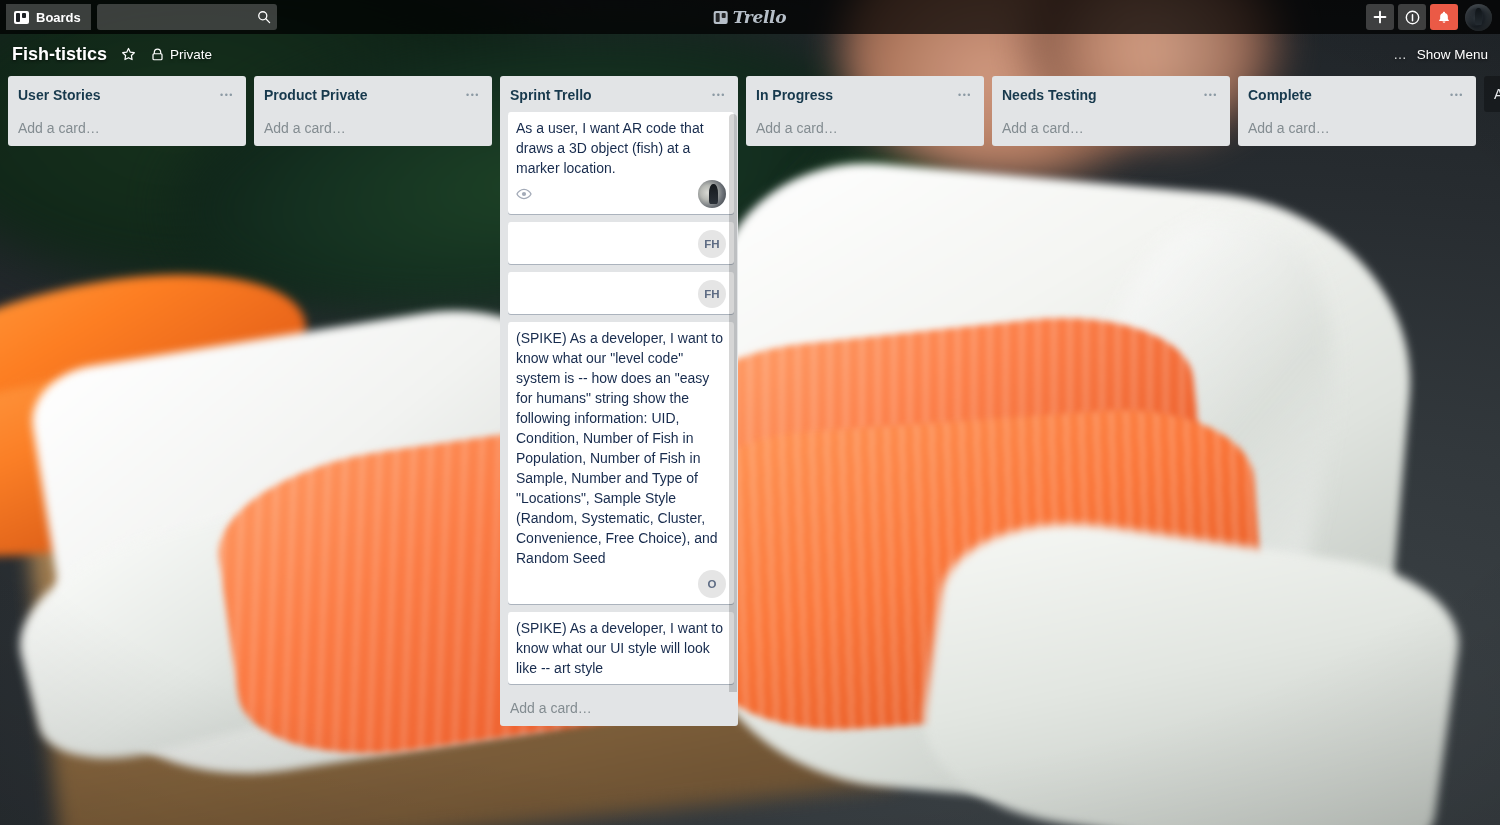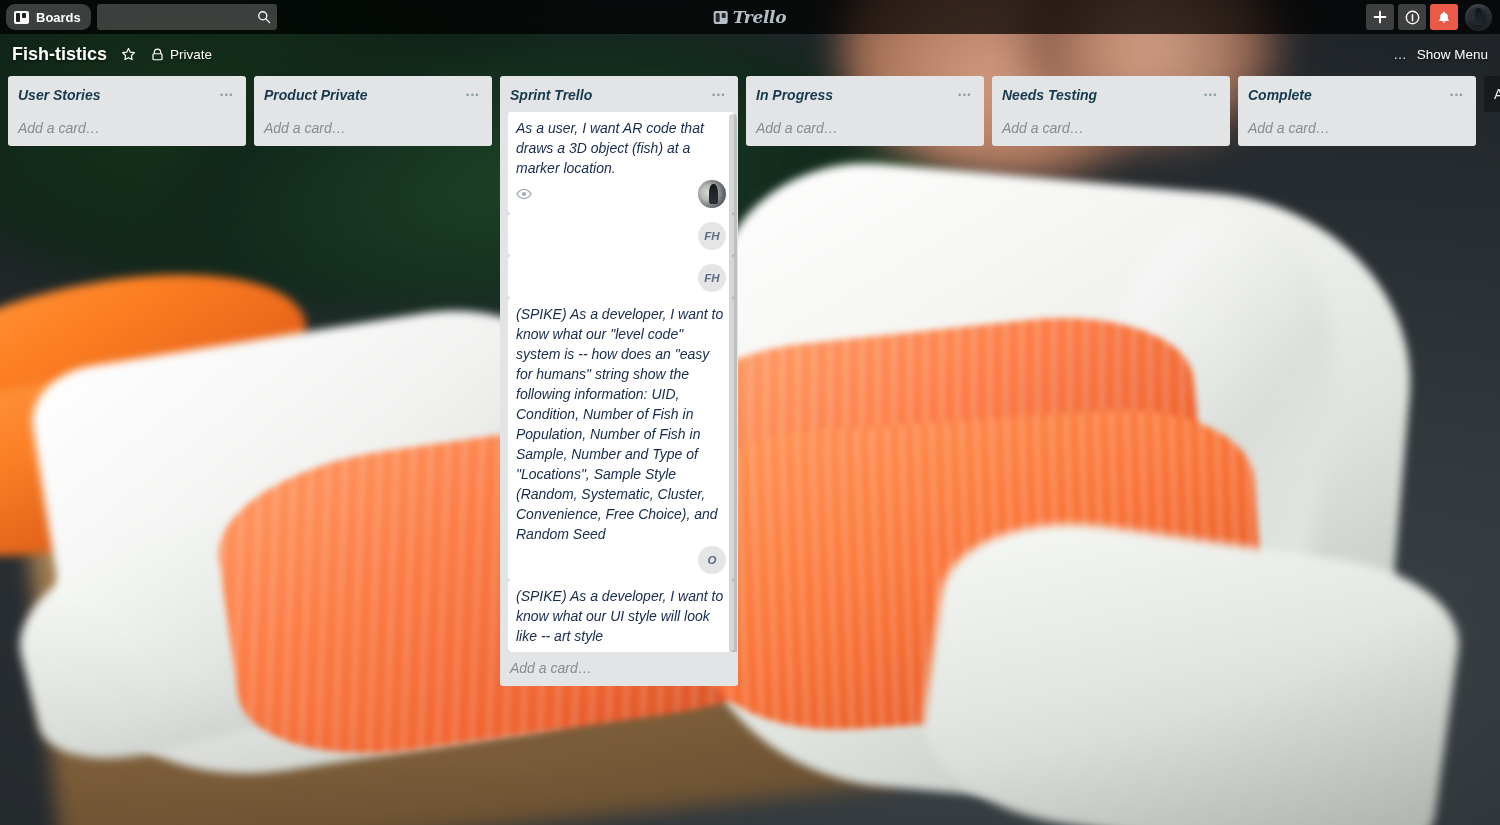--- a/index.html
+++ b/index.html
@@ -174,21 +174,21 @@
     background: rgba(0,0,0,.72);
     display: flex; align-items: center;
     padding: 0 6px;
     z-index: 40;
   }
   .nav-left { display: flex; align-items: center; gap: 6px; }
   .boards-btn {
     display: flex; align-items: center; gap: 7px;
     height: 26px; padding: 0 10px 0 8px;
     background: rgba(255,255,255,.22);
-    border-radius: 9px;
+    border-radius: 0;
     color: #fff; font-size: 13px; font-weight: bold;
     cursor: pointer;
   }
   .board-glyph {
     width: 15px; height: 13px; background: #fff; border-radius: 2px;
     display: flex; gap: 2px; padding: 2px; align-items: stretch;
   }
   .board-glyph i { display: block; background: #1d2125; border-radius: 1px; }
   .board-glyph i:nth-child(1) { width: 4px; }
   .board-glyph i:nth-child(2) { width: 4px; height: 60%; }
@@ -294,21 +294,20 @@
     display: flex; align-items: flex-start;
     gap: 8px; padding: 0 8px;
     z-index: 30;
   }
   .list {
     width: 238px; flex: 0 0 238px;
     background: #e2e4e6;
     border-radius: 3px;
     display: flex; flex-direction: column;
     max-height: 741px;
-    font-style: italic;
   }
   .list-header {
     display: flex; align-items: center;
     padding: 10px 8px 8px 10px;
     flex: 0 0 auto;
   }
   .list-title {
     font-size: 14px; font-weight: bold; color: #17394d;
     flex: 1 1 auto;
     line-height: 18px;
@@ -324,21 +323,21 @@
     flex: 1 1 auto;
     overflow: hidden;
     padding: 0 8px;
     position: relative;
   }
   .cards.scrolling { padding-right: 4px; }
   .card {
     background: #fff;
     border-radius: 3px;
     box-shadow: 0 1px 0 rgba(9,30,66,.25);
-    margin-bottom: 0;
+    margin-bottom: 8px;
     padding: 6px 8px 6px 8px;
     cursor: pointer;
     position: relative;
     min-height: 20px;
   }
   .card-text {
     font-size: 14px; line-height: 20px; color: #172b4d;
     word-wrap: break-word;
   }
   .card-badges {

